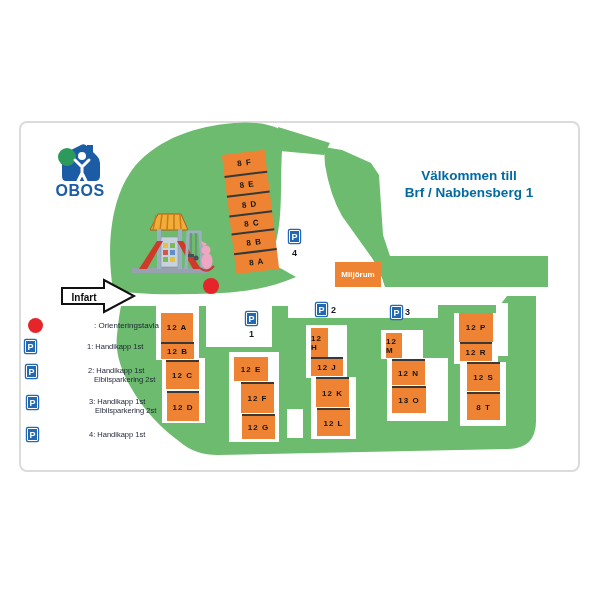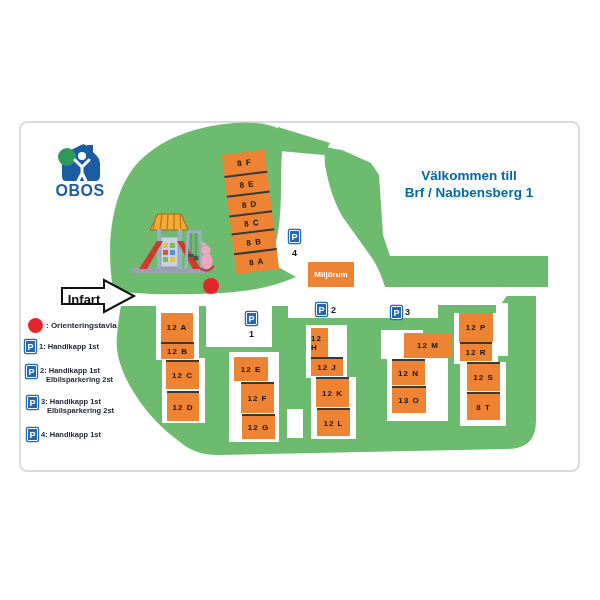--- a/index.html
+++ b/index.html
@@ -12,29 +12,29 @@
        letter-spacing:1px;display:flex;align-items:center;justify-content:center;box-sizing:border-box;}
   .dv{border-top:2px solid #383838;}
   .stack8{position:absolute;left:229px;top:152px;width:43px;transform:rotate(-7deg);}
   .stack8 .bld{position:relative;width:43px;}
   
   .psign{position:absolute;width:11px;height:13px;background:#2268b2;border:1px solid #fff;
          box-shadow:0 0 0 1.2px #2268b2;color:#fff;font-weight:bold;font-size:9px;line-height:13px;
          text-align:center;border-radius:1px;box-sizing:border-box;}
   .pnum{position:absolute;color:#16181d;font-weight:bold;font-size:9px;}
   .dot{position:absolute;background:#e5252a;border-radius:50%;}
-  .lbl{position:absolute;color:#1e2235;font-weight:bold;}
-  .miljorum{position:absolute;left:308px;top:262px;width:46px;height:25px;background:#ee8433;
+  .lbl{position:absolute;color:#1e2235;font-weight:normal;margin-left:48px;}
+  .miljorum{position:absolute;left:335px;top:262px;width:46px;height:25px;background:#ee8433;
             color:#fff;font-weight:bold;font-size:8px;display:flex;align-items:center;justify-content:center;}
   .title{position:absolute;left:384px;top:168px;width:170px;text-align:center;color:#0369a1;
          font-weight:800;font-size:13.5px;line-height:16.5px;}
   .obos-text{position:absolute;left:48px;top:182px;width:64px;text-align:center;color:#1b5ca5;
              font-weight:800;font-size:16px;letter-spacing:0.5px;}
   .infart{position:absolute;left:64px;top:291.5px;width:40px;text-align:center;color:#0c0c0c;
-          font-weight:bold;font-size:13px;}
+          font-weight:bold;font-size:10px;}
   .leg-line{font-size:7.5px;}
 </style>
 </head>
 <body>
 
 <div class="card"></div>
 
 <svg class="map" viewBox="0 0 600 600">
 
   <path fill="#6cbb6e" d="M113,290 C106,244 111,196 135,166
@@ -126,21 +126,21 @@
 
 <div class="bld" style="left:234px;top:357px;width:34px;height:24px">12 E</div>
 <div class="bld dv" style="left:241px;top:382px;width:33px;height:31px">12 F</div>
 <div class="bld dv" style="left:242px;top:414px;width:33px;height:25px">12 G</div>
 
 <div class="bld" style="left:311px;top:328px;width:17px;height:29px">12 H</div>
 <div class="bld dv" style="left:311px;top:357px;width:32px;height:19px">12 J</div>
 <div class="bld dv" style="left:316px;top:377px;width:33px;height:30px">12 K</div>
 <div class="bld dv" style="left:317px;top:408px;width:33px;height:28px">12 L</div>
 
-<div class="bld" style="left:404px;top:333px;width:48px;height:25px">12 M</div>
+<div class="bld" style="left:386px;top:333px;width:16px;height:25px">12 M</div>
 <div class="bld dv" style="left:392px;top:359px;width:33px;height:26px">12 N</div>
 <div class="bld dv" style="left:392px;top:386px;width:34px;height:27px">13 O</div>
 
 <div class="bld" style="left:459px;top:313px;width:34px;height:29px">12 P</div>
 <div class="bld dv" style="left:460px;top:342px;width:32px;height:19px">12 R</div>
 <div class="bld dv" style="left:467px;top:362px;width:33px;height:29px">12 S</div>
 <div class="bld dv" style="left:467px;top:392px;width:33px;height:28px">8 T</div>
 
 <div class="psign" style="left:246px;top:312px">P</div>
 <div class="pnum" style="left:246px;top:329px;width:11px;text-align:center">1</div>

